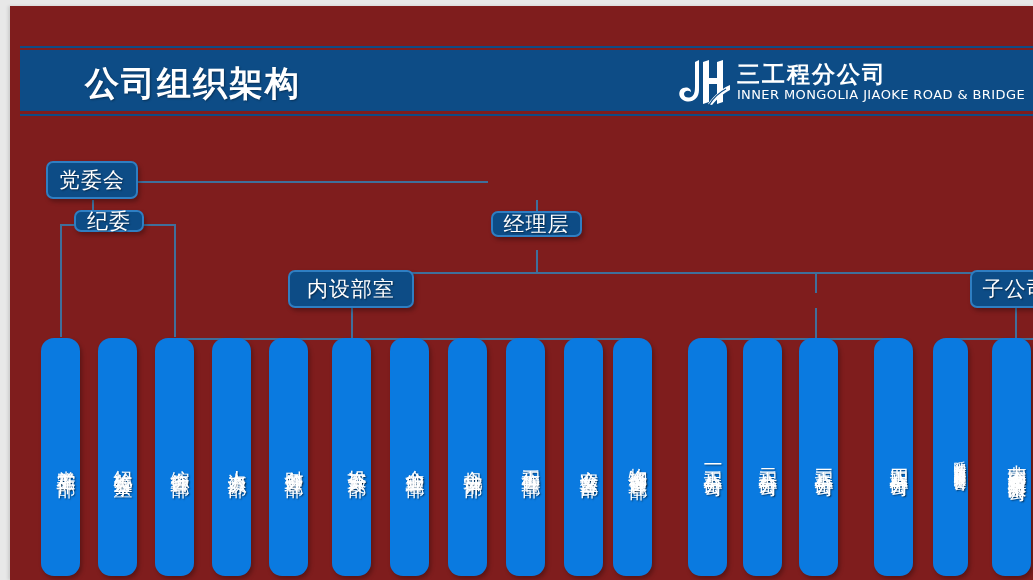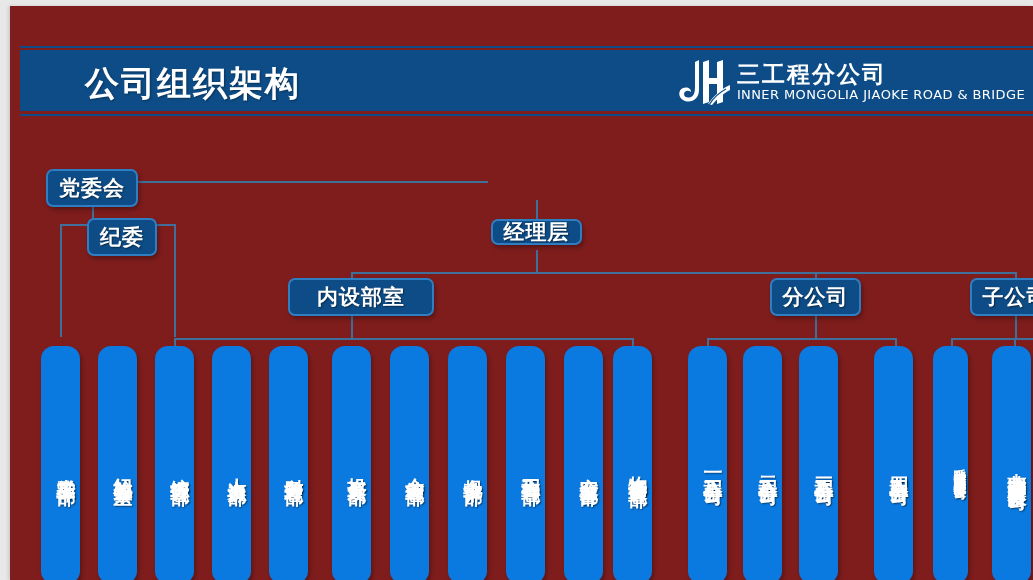--- a/index.html
+++ b/index.html
@@ -38,24 +38,23 @@
   #logo-cn{color:#ffffff;font-size:23px;font-weight:bold;letter-spacing:2px;line-height:1.05;white-space:nowrap;}
   #logo-en{color:#ffffff;font-size:13px;letter-spacing:.4px;line-height:1.2;white-space:nowrap;margin-top:1px;}
 
   
   #chart{position:absolute;left:0;top:116px;width:1023px;height:458px;}
 
   
   .node{
     position:absolute;box-sizing:border-box;
     display:flex;align-items:center;justify-content:center;
-    color:#ffffff;font-weight:bold;
+    color:#ffffff;font-weight:normal;
     text-shadow:1px 1px 1.5px rgba(0,0,0,.45);
     box-shadow:2px 3px 4px rgba(0,0,0,.28);
-    margin-top:8px;
   }
   .node.dark{
     background:#0d4c86;
     border:2px solid #2f7ec2;
     border-radius:7px;
     font-size:21px;
     letter-spacing:1px;
     padding-bottom:1px;
   }
   .node.leaf{
@@ -135,28 +134,27 @@
     <div class="ln v" style="left:697px;top:216px;height:14px;"></div>
     <div class="ln v" style="left:885px;top:216px;height:14px;"></div>
 
     <div class="ln v" style="left:1005px;top:186px;height:30px;"></div>
     <div class="ln h" style="left:941px;top:216px;width:123px;"></div>
     <div class="ln v" style="left:941px;top:216px;height:14px;"></div>
     <div class="ln v" style="left:1004px;top:216px;height:14px;"></div>
 
     <div class="node dark" style="left:36px;top:39px;width:92px;height:38px;">党委会</div>
 
-    <div class="node dark" style="left:77px;top:88px;width:70px;height:38px;">纪委</div>
+    <div class="node dark" style="left:64px;top:88px;width:70px;height:22px;">纪委</div>
 
 
     <div class="node dark" style="left:481px;top:89px;width:91px;height:26px;">经理层</div>
 
-    <div class="node dark" style="left:278px;top:148px;width:146px;height:38px;">内设部室</div>
+    <div class="node dark" style="left:278px;top:148px;width:126px;height:38px;">内设部室</div>
 
-    <div class="node dark" style="left:760px;top:148px;width:91px;height:38px;">分公司</div>
 
     <div class="node dark" style="left:960px;top:148px;width:91px;height:38px;">子公司</div>
 
     <div class="node leaf" style="left:31px;top:216px;width:39px;height:238px;">党群工作部</div>
     <div class="node leaf" style="left:88px;top:216px;width:39px;height:238px;">纪检监察室</div>
     <div class="node leaf" style="left:145px;top:216px;width:39px;height:238px;">综合管理部</div>
     <div class="node leaf" style="left:202px;top:216px;width:39px;height:238px;">人力资源部</div>
     <div class="node leaf" style="left:259px;top:216px;width:39px;height:238px;">财务管理部</div>
     <div class="node leaf" style="left:322px;top:216px;width:39px;height:238px;">投资开发部</div>
     <div class="node leaf" style="left:380px;top:216px;width:39px;height:238px;">企业管理部</div>

